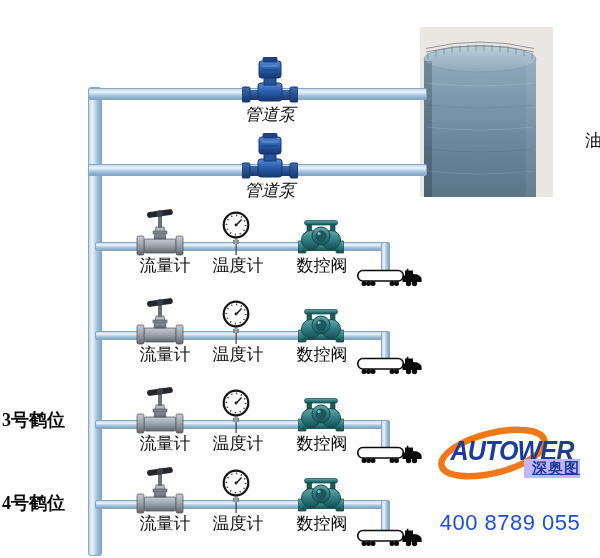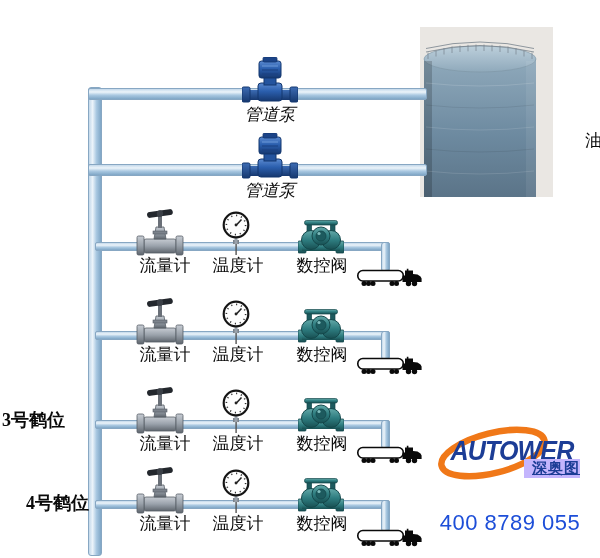--- a/index.html
+++ b/index.html
@@ -232,21 +232,21 @@
   <svg class="abs dev" style="left:298px;top:394px;" width="46" height="38">
       <use href="#sym-valve"></use>
     </svg>
   <svg class="abs truck" style="left:357px;top:444px;" width="66" height="20">
       <use href="#sym-truck"></use>
     </svg>
   <div class="abs lbl dev-label" style="left:131px;top:432px;">流量计</div>
   <div class="abs lbl dev-label" style="left:204px;top:432px;">温度计</div>
   <div class="abs lbl dev-label" style="left:288px;top:432px;">数控阀</div>
 
-  <div class="abs row-label" style="top:491px;margin-left:24px;">4号鹤位</div>
+  <div class="abs row-label" style="top:491px;">4号鹤位</div>
   <div class="abs pipe-h" style="left:95px;top:500px;width:295px;height:9px;"></div>
   <div class="abs pipe-v" style="left:381px;top:500px;width:9px;height:32px;"></div>
   <svg class="abs dev" style="left:135px;top:465px;" width="50" height="50">
       <use href="#sym-flowmeter"></use>
     </svg>
   <svg class="abs dev" style="left:218px;top:469px;" width="36" height="46">
       <use href="#sym-thermo"></use>
     </svg>
   <svg class="abs dev" style="left:298px;top:474px;" width="46" height="38">
       <use href="#sym-valve"></use>

